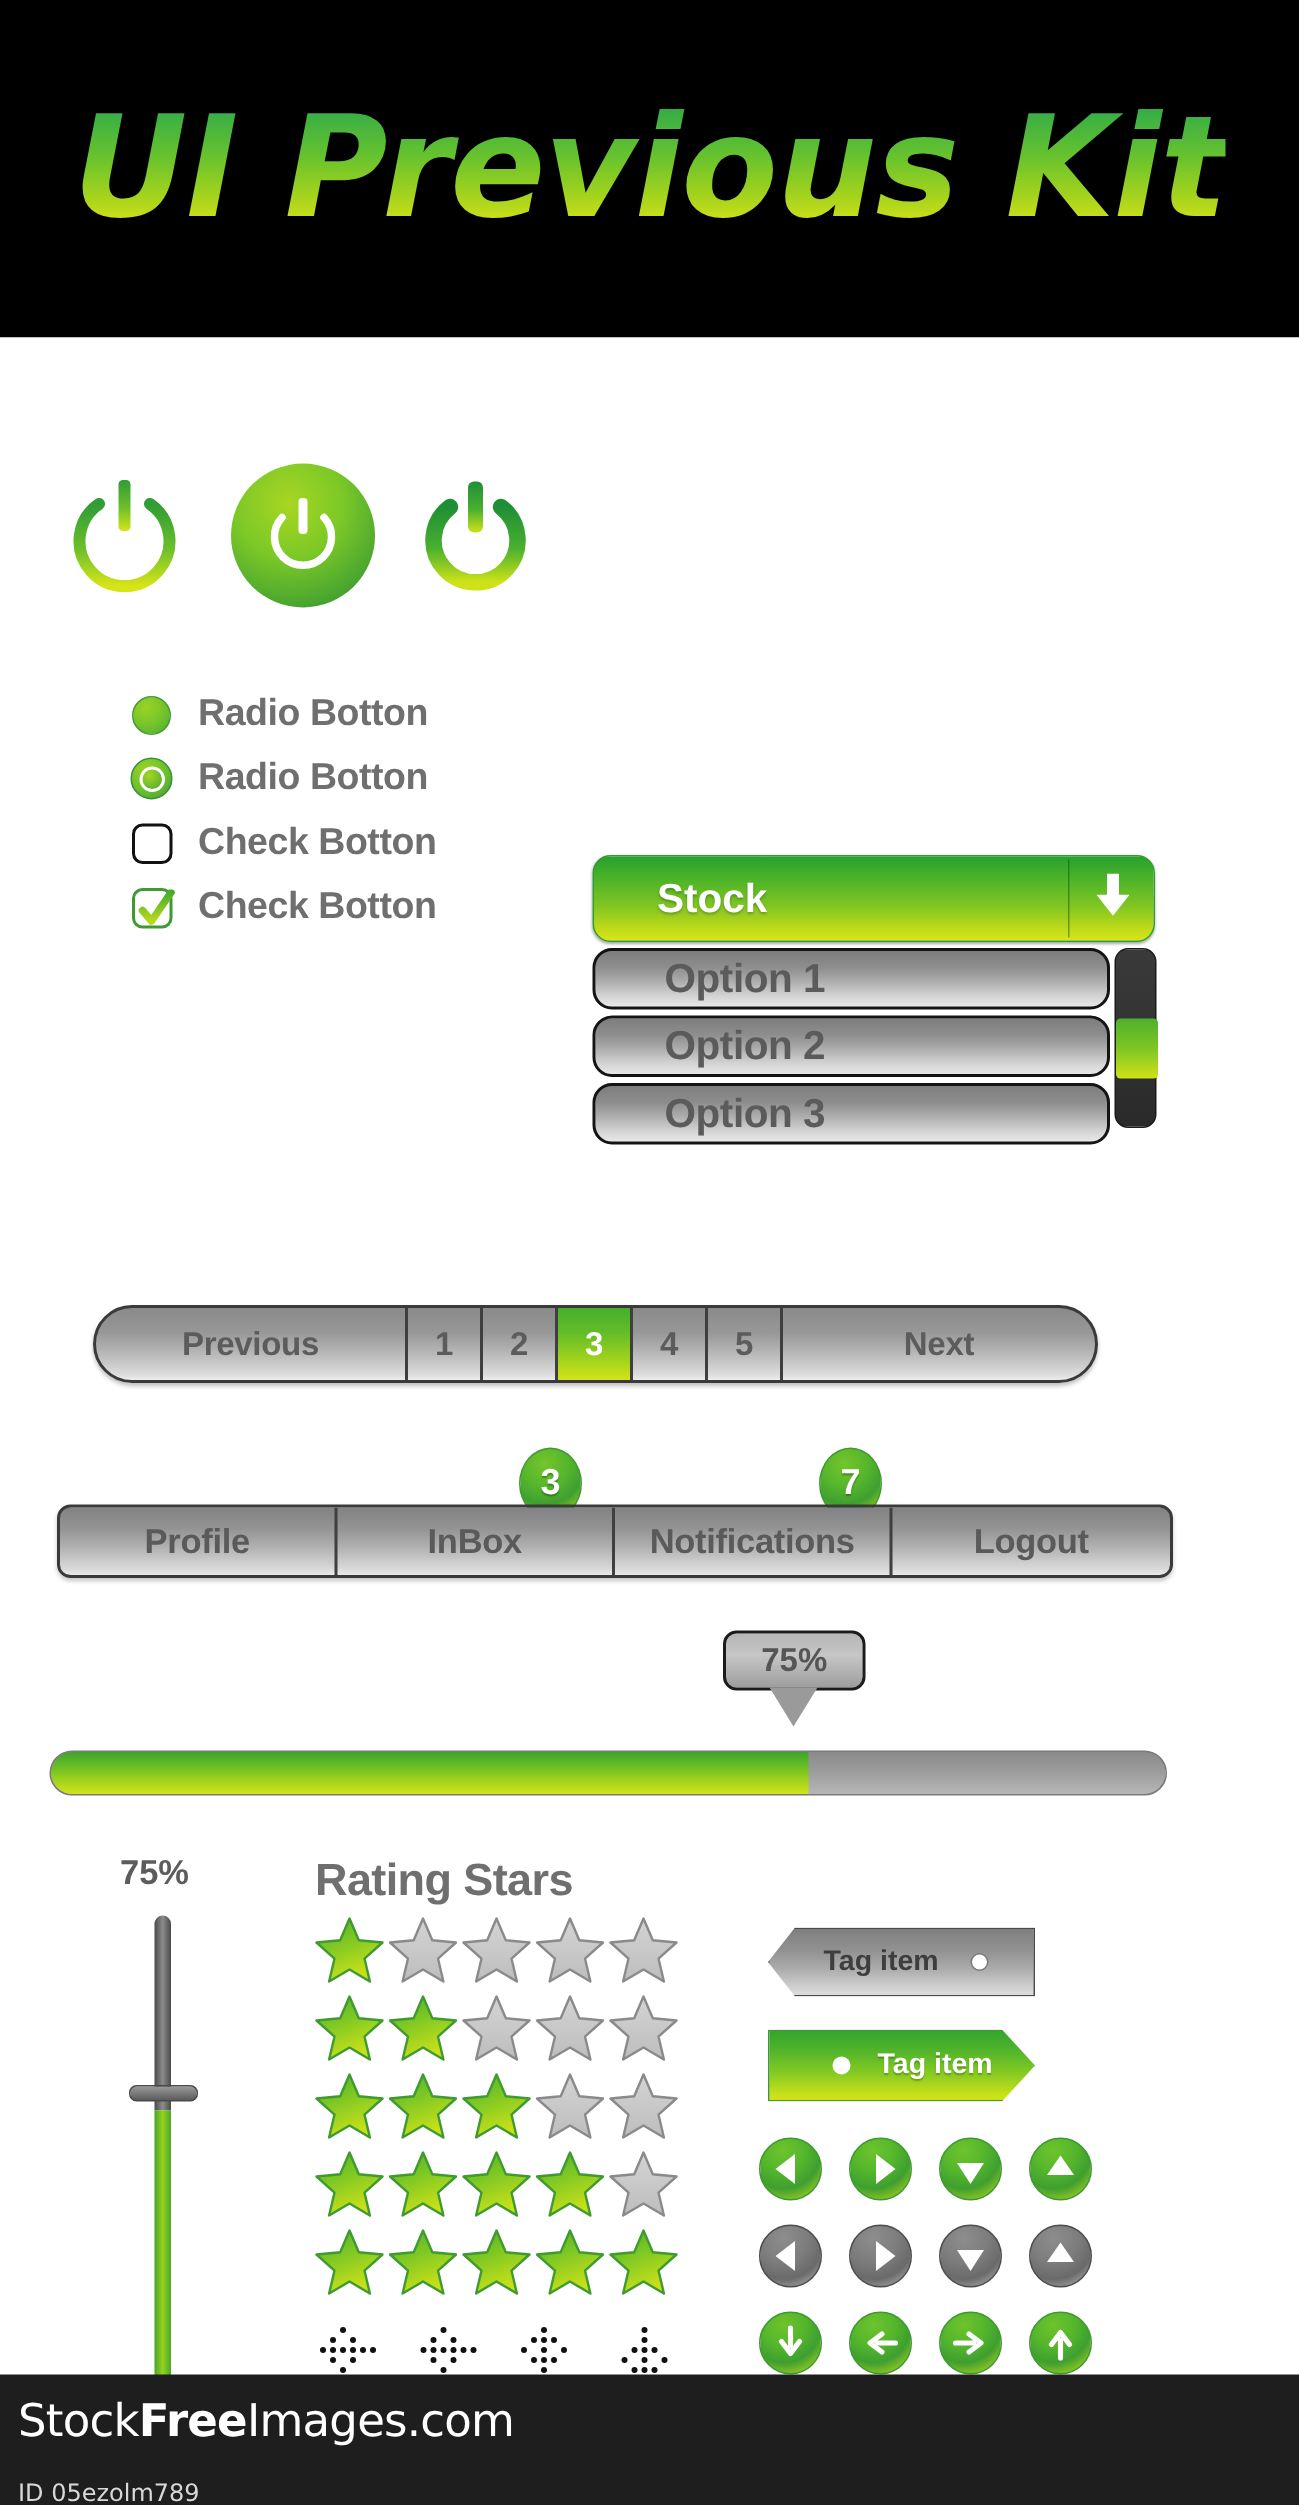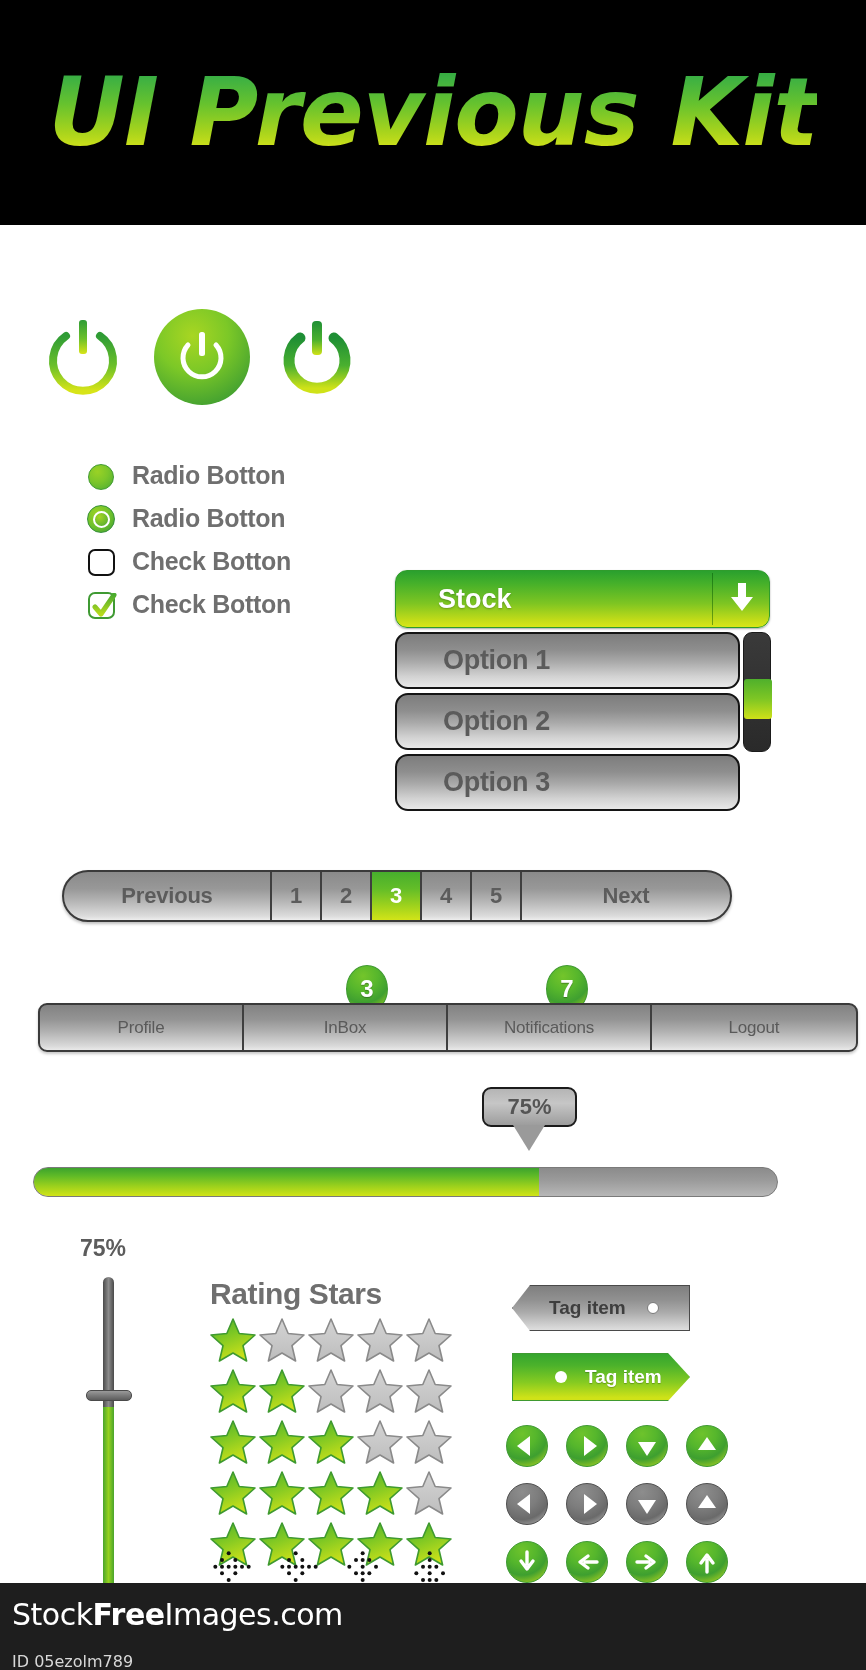--- a/index.html
+++ b/index.html
@@ -90,21 +90,21 @@
     display:flex; align-items:center;
     box-shadow:0 1px 2px rgba(0,0,0,.35);
   }
   .select-head .lbl {
     margin-left:42px; color:#ffffff; font-size:27px; font-weight:bold;
     text-shadow:0 1px 2px rgba(0,0,0,.25);
   }
   .select-div { position:absolute; right:56px; top:2px; bottom:2px; width:1px; background:rgba(0,80,0,.45); }
   .select-arrow { position:absolute; right:12px; top:50%; transform:translateY(-50%); }
   .select-opt {
-    width:345px; height:57px; margin-top:4px;
+    width:345px; height:41px; margin-top:4px;
     border-radius:13px;
     background:linear-gradient(to bottom,#7d7d7d 0%, #8e8e8e 30%, #a9a9a9 52%, #d2d2d2 80%, #e8e8e8 100%);
     border:2px solid #141414;
     display:flex; align-items:center;
   }
   .select-opt .lbl {
     margin-left:46px; font-size:27px; font-weight:bold; color:#5b5b5b;
     letter-spacing:-0.3px;
   }
   .sel-scroll {
@@ -147,22 +147,22 @@
   .tabs {
     position:absolute; left:38px; top:778px;
     height:49px; display:flex;
     border:2px solid #3a3a3a; border-radius:9px;
     overflow:hidden;
     background:linear-gradient(to bottom,#828282 0%, #949494 32%, #b0b0b0 58%, #d8d8d8 90%, #e9e9e9 100%);
     box-shadow:0 2px 3px rgba(0,0,0,.22);
   }
   .tab {
     display:flex;align-items:center;justify-content:center;
-    width:204px; height:100%;
-    font-size:17px;font-weight:normal;color:#5a5a5a;
+    width:185px; height:100%;
+    font-size:23px;font-weight:bold;color:#5a5a5a;
     border-right:2px solid #3f3f3f;
     letter-spacing:-0.2px;
   }
   .tab:last-child { border-right:none; }
   .badge {
     position:absolute;
     width:42px;height:48px;border-radius:50%;
     background:radial-gradient(circle at 40% 22%, #74c52b 0%, #56b62c 35%, #3f9f30 62%, #c9e018 100%);
     border:1px solid #3f9a30;
     display:flex;align-items:center;justify-content:center;
@@ -206,21 +206,21 @@
   .vs-label { font-size:23px;font-weight:bold;color:#5c5c5c; text-align:left; margin-left:5px;}
   .vs-top  { position:absolute; left:28px; top:42px; width:11px; height:130px; border-radius:6px 6px 0 0;
              background:linear-gradient(to right,#4a4a4a,#8c8c8c,#4a4a4a); }
   .vs-bot  { position:absolute; left:28px; top:172px; width:11px; height:265px; border-radius:0 0 6px 6px;
              background:linear-gradient(to right,#4aa52c,#96d21e,#4aa52c); }
   .vs-thumb{ position:absolute; left:11px; top:155px; width:46px; height:11px; border-radius:5px;
              background:linear-gradient(to bottom,#9a9a9a,#7a7a7a,#5c5c5c);
              border:1px solid #4a4a4a; }
 
   
-  .rating { position:absolute; left:210px; top:1052px; }
+  .rating { position:absolute; left:210px; top:1012px; }
   .rating-title { font-size:30px;font-weight:bold;color:#6f6f6f; text-align:left; margin-bottom:6px; letter-spacing:-0.4px;}
   .star-row { display:flex; gap:3px; margin-bottom:1px; }
 
   
   .dotted-row { position:absolute; left:212px; top:1325px; display:flex; gap:27px; }
   .dotted-circ-row { position:absolute; left:214px; top:1382px; display:flex; gap:26px; }
   .dotcircle {
     width:42px;height:42px;border-radius:50%;
     background:radial-gradient(circle at 38% 22%, #63bf2b 0%, #52b32d 40%, #3e9e31 66%, #c7df18 100%);
     display:flex;align-items:center;justify-content:center;

